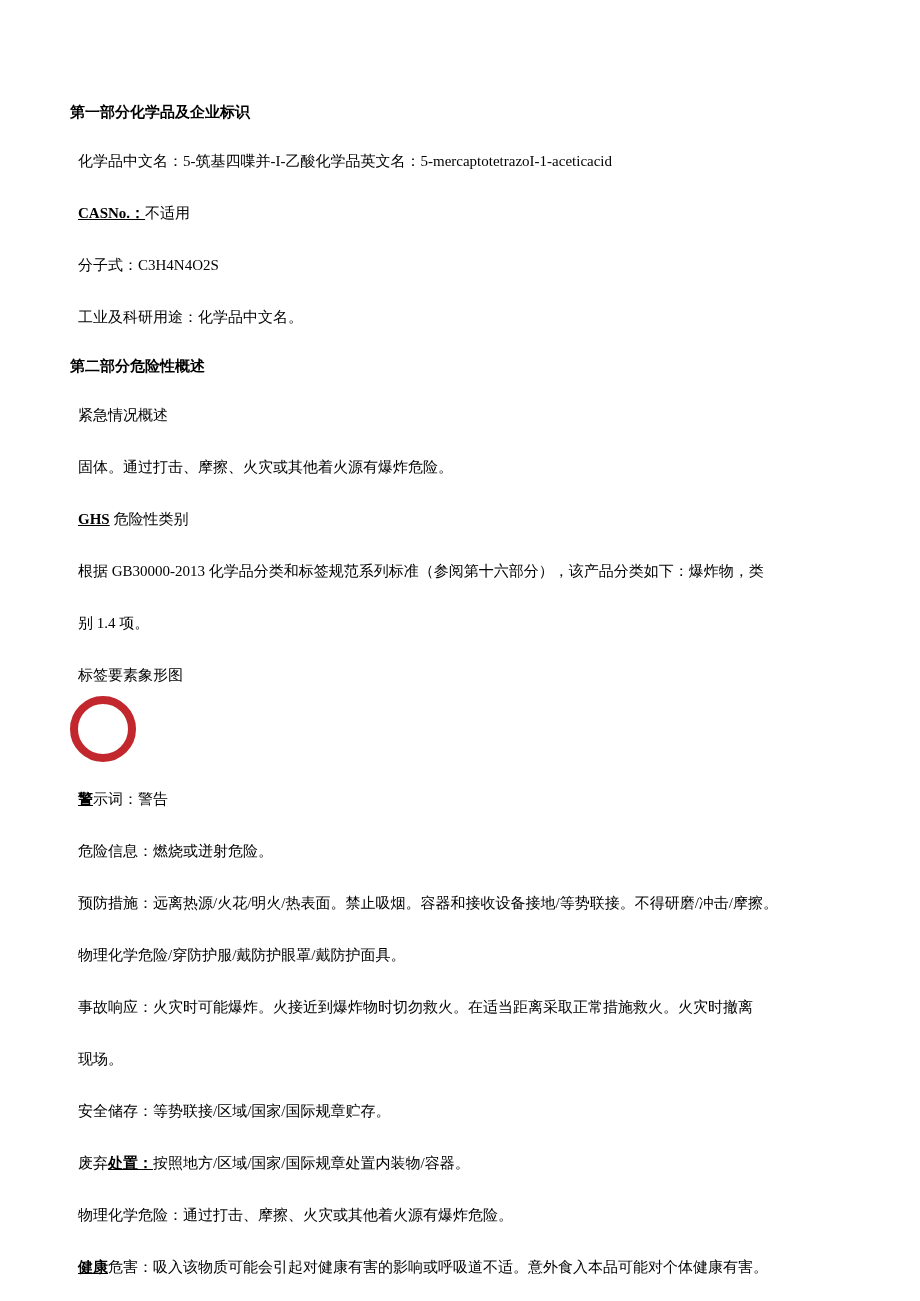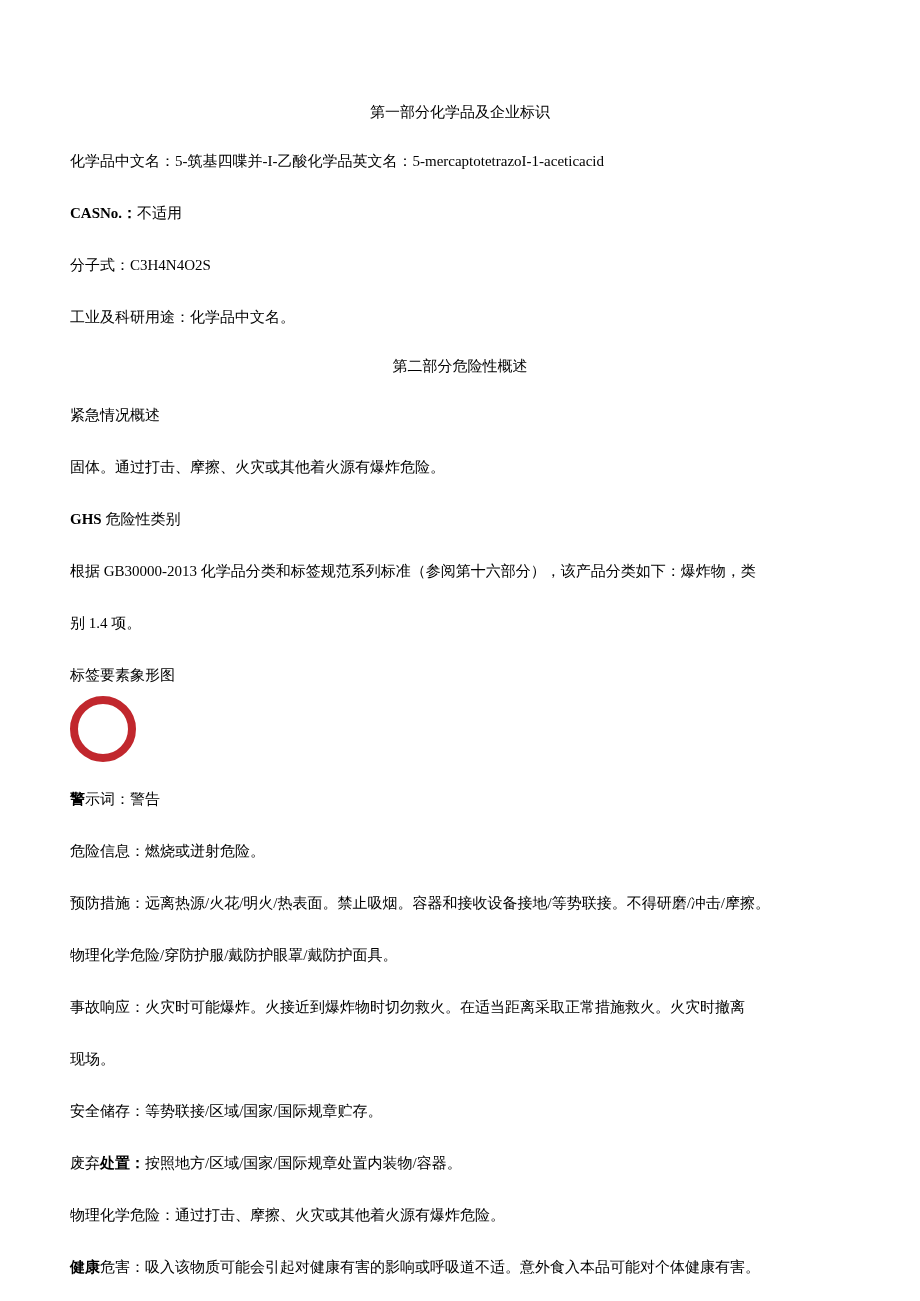--- a/index.html
+++ b/index.html
@@ -7,29 +7,30 @@
     font-size: 15px;
     line-height: 1.6;
     color: #000;
     background: #fff;
     margin: 0;
     padding: 80px 70px 60px 70px;
     width: 920px;
     box-sizing: border-box;
   }
   .section-title {
-    text-align: center;
     margin: 20px 0;
+    font-weight: bold;
   }
   .para {
-    margin: 22px 0;
+    margin: 22px 8px;
     line-height: 2;
   }
   .bold {
     font-weight: bold;
+    text-decoration: underline;
   }
   .pictogram {
     width: 66px;
     height: 66px;
     border: 8px solid #c1272d;
     border-radius: 50%;
     box-sizing: border-box;
     margin: 6px 0 10px 0;
   }
 </style>

